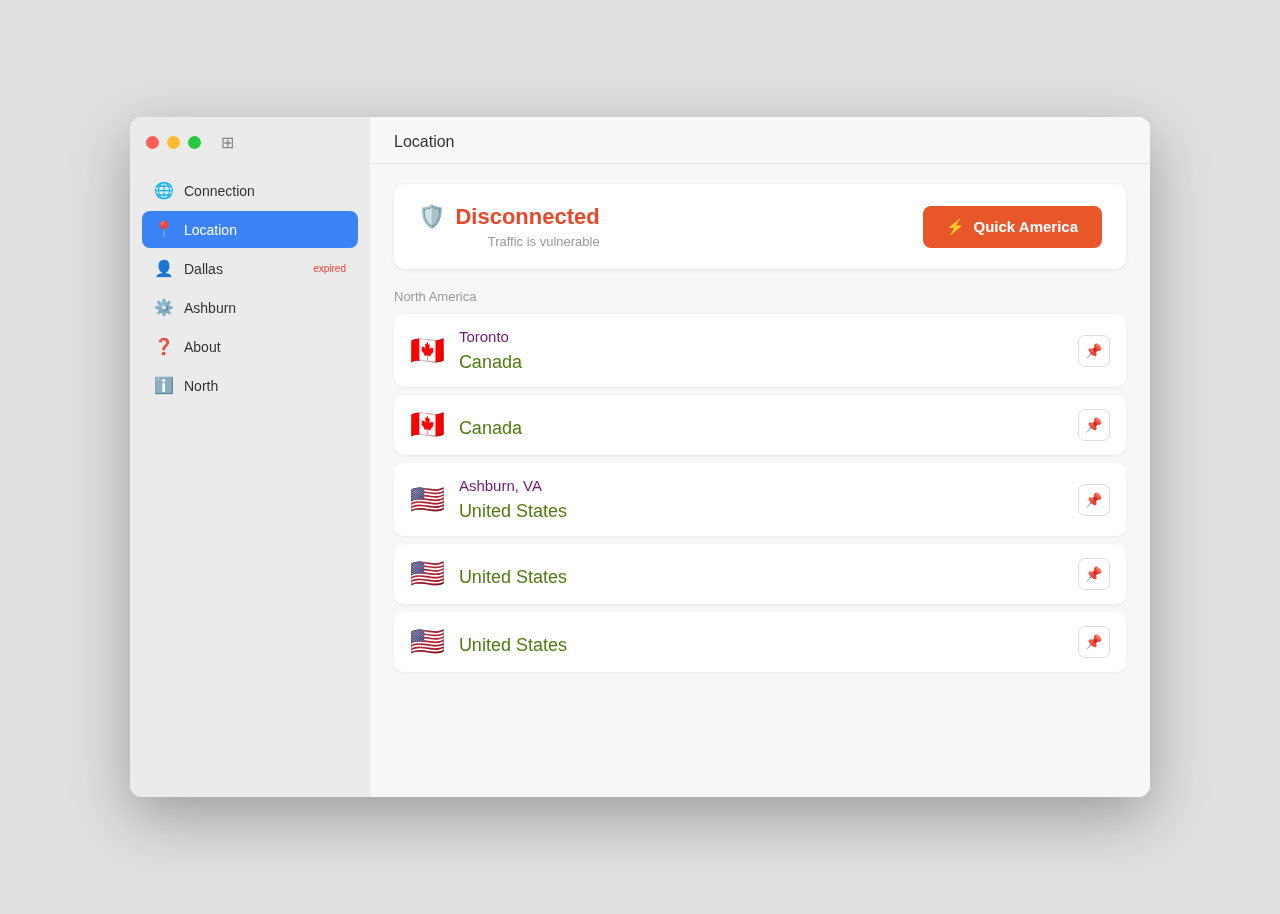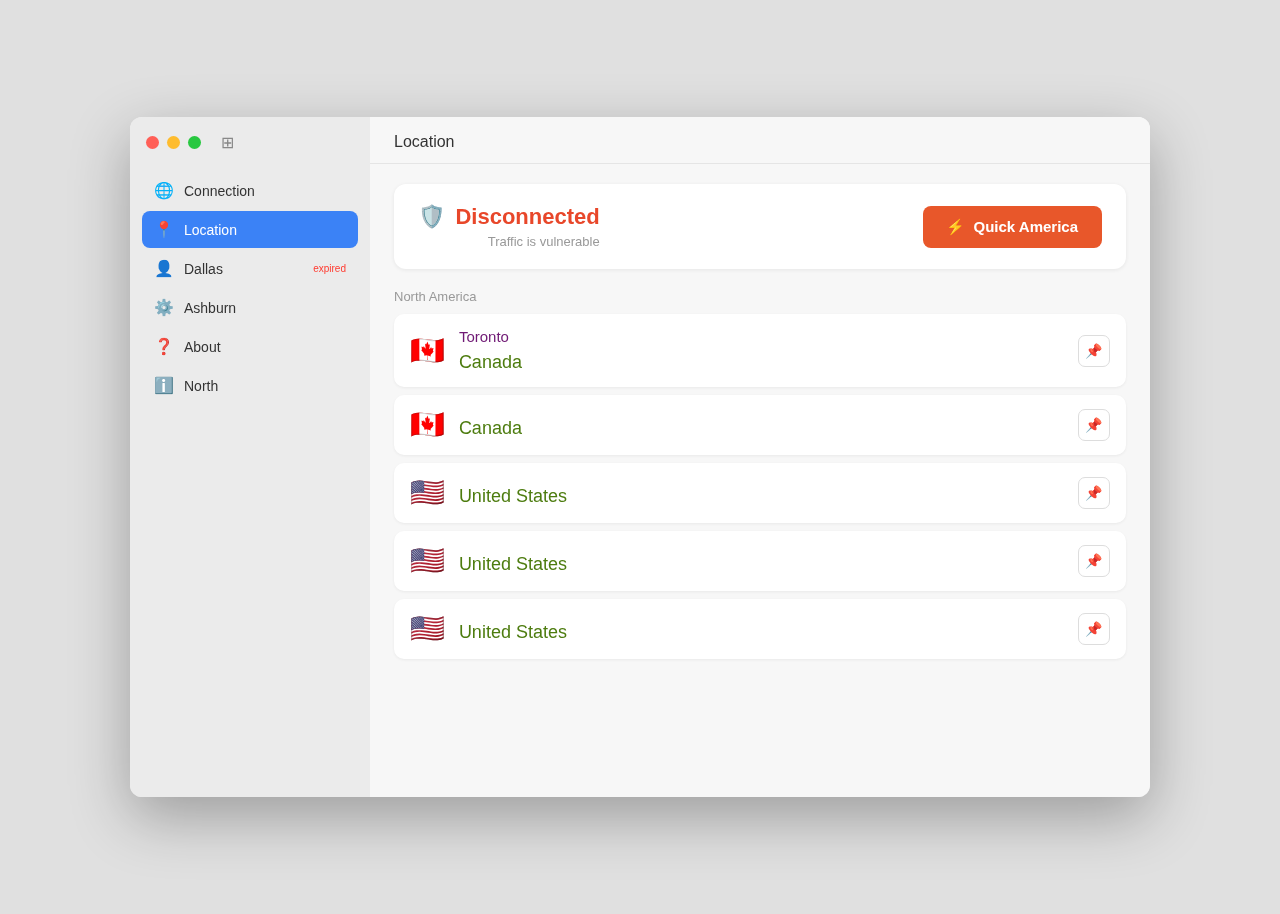--- a/index.html
+++ b/index.html
@@ -314,20 +314,21 @@
             <span class="flag">🇨🇦</span>
             <div class="location-info">
               <div class="location-country">Canada</div>
             </div>
             <button class="pin-btn">📌</button>
           </div>
 
           <div class="location-item">
             <span class="flag">🇺🇸</span>
             <div class="location-info">
+              <div class="location-city">Ashburn, VA</div>
               <div class="location-country">United States</div>
             </div>
             <button class="pin-btn">📌</button>
           </div>
 
           <div class="location-item">
             <span class="flag">🇺🇸</span>
             <div class="location-info">
               <div class="location-country">United States</div>
             </div>

